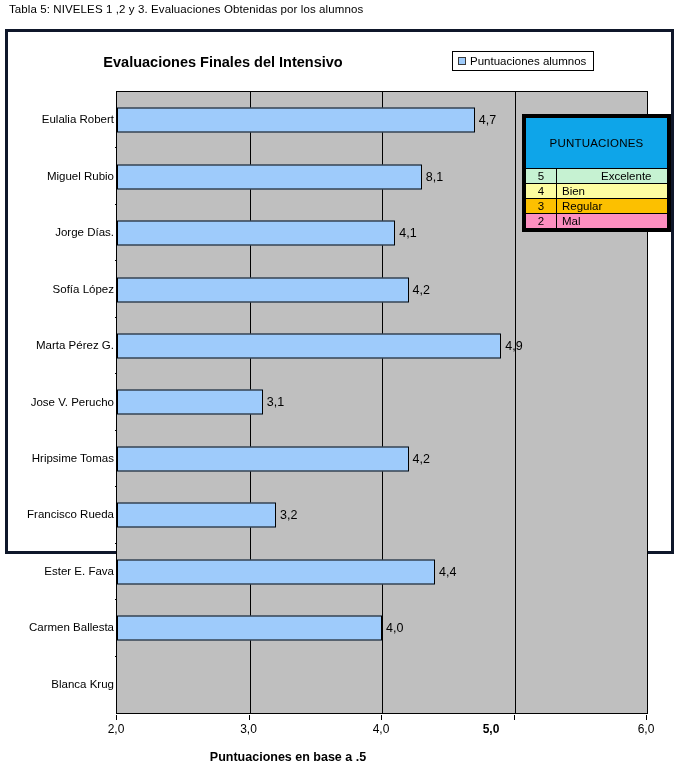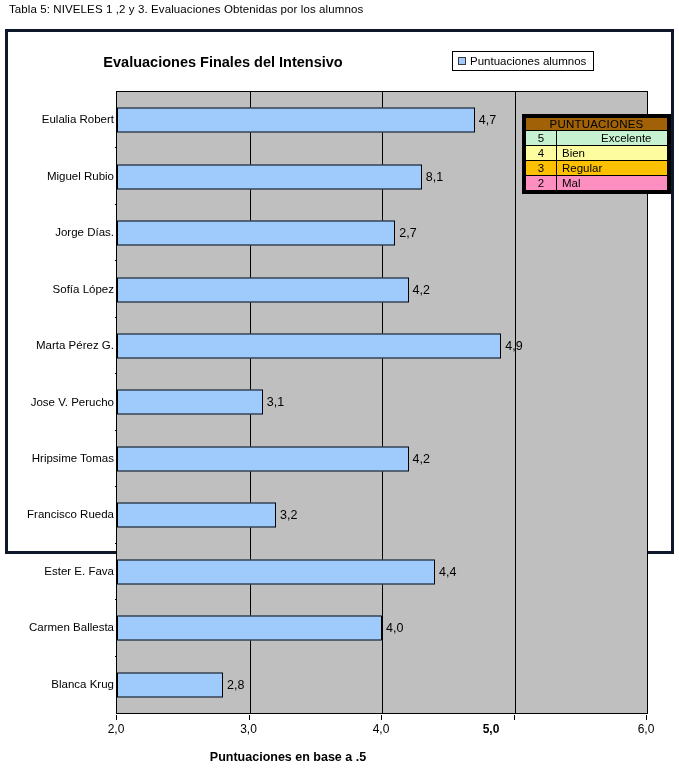--- a/index.html
+++ b/index.html
@@ -192,24 +192,24 @@
     top: 82px;
     border: 3px solid #000000;
     background: #ffffff;
     box-sizing: border-box;
   }
   #score-key table {
     border-collapse: collapse;
     font-size: 11.5px;
   }
   #score-key th {
-    background: #a16207;
+    background: #0ea5e9;
     border: 1px solid #000000;
     font-weight: normal;
-    padding: 0 6px;
+    padding: 19px 6px;
     text-align: center;
     color: #000000;
     letter-spacing: 0.2px;
   }
   #score-key td {
     border: 1px solid #000000;
     padding: 1px 4px;
     color: #000000;
   }
   #score-key td.num {
@@ -268,21 +268,21 @@
       <div class="bar-row" style="top: 0px; height: 56.4545px;">
         <div class="bar" style="width: 357.75px; background: rgb(158, 203, 251);"></div>
         <div class="bar-value" style="left: 357.75px;">4,7</div>
       </div>
       <div class="bar-row" style="top: 56.4545px; height: 56.4545px;">
         <div class="bar" style="width: 304.75px; background: rgb(158, 203, 251);"></div>
         <div class="bar-value" style="left: 304.75px;">8,1</div>
       </div>
       <div class="bar-row" style="top: 112.909px; height: 56.4545px;">
         <div class="bar" style="width: 278.25px; background: rgb(158, 203, 251);"></div>
-        <div class="bar-value" style="left: 278.25px;">2,7</div>
+        <div class="bar-value" style="left: 278.25px;">4,1</div>
       </div>
       <div class="bar-row" style="top: 169.364px; height: 56.4545px;">
         <div class="bar" style="width: 291.5px; background: rgb(158, 203, 251);"></div>
         <div class="bar-value" style="left: 291.5px;">4,2</div>
       </div>
       <div class="bar-row" style="top: 225.818px; height: 56.4545px;">
         <div class="bar" style="width: 384.25px; background: rgb(158, 203, 251);"></div>
         <div class="bar-value" style="left: 384.25px;">4,9</div>
       </div>
       <div class="bar-row" style="top: 282.273px; height: 56.4545px;">
@@ -297,24 +297,20 @@
         <div class="bar" style="width: 159px; background: rgb(158, 203, 251);"></div>
         <div class="bar-value" style="left: 159px;">3,2</div>
       </div>
       <div class="bar-row" style="top: 451.636px; height: 56.4545px;">
         <div class="bar" style="width: 318px; background: rgb(158, 203, 251);"></div>
         <div class="bar-value" style="left: 318px;">4,4</div>
       </div>
       <div class="bar-row" style="top: 508.091px; height: 56.4545px;">
         <div class="bar" style="width: 265px; background: rgb(158, 203, 251);"></div>
         <div class="bar-value" style="left: 265px;">4,0</div>
-      </div>
-      <div class="bar-row" style="top: 564.545px; height: 56.4545px;">
-        <div class="bar" style="width: 106px; background: rgb(158, 203, 251);"></div>
-        <div class="bar-value" style="left: 106px;">2,8</div>
       </div>
     </div>
 
   <div id="x-axis-labels">
       <div class="xtick-mark" style="left: 0px;"></div>
       <div class="xlab" style="left: 0px;">2,0</div>
       <div class="xtick-mark" style="left: 132.5px;"></div>
       <div class="xlab" style="left: 132.5px;">3,0</div>
       <div class="xtick-mark" style="left: 265px;"></div>
       <div class="xlab" style="left: 265px;">4,0</div>

